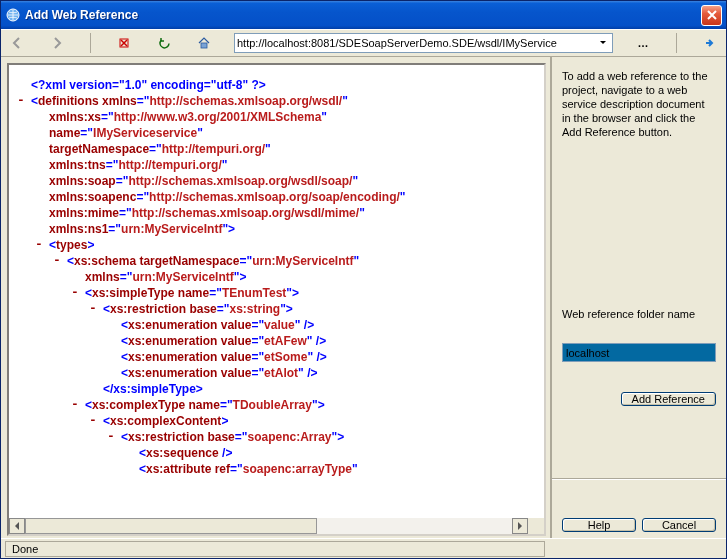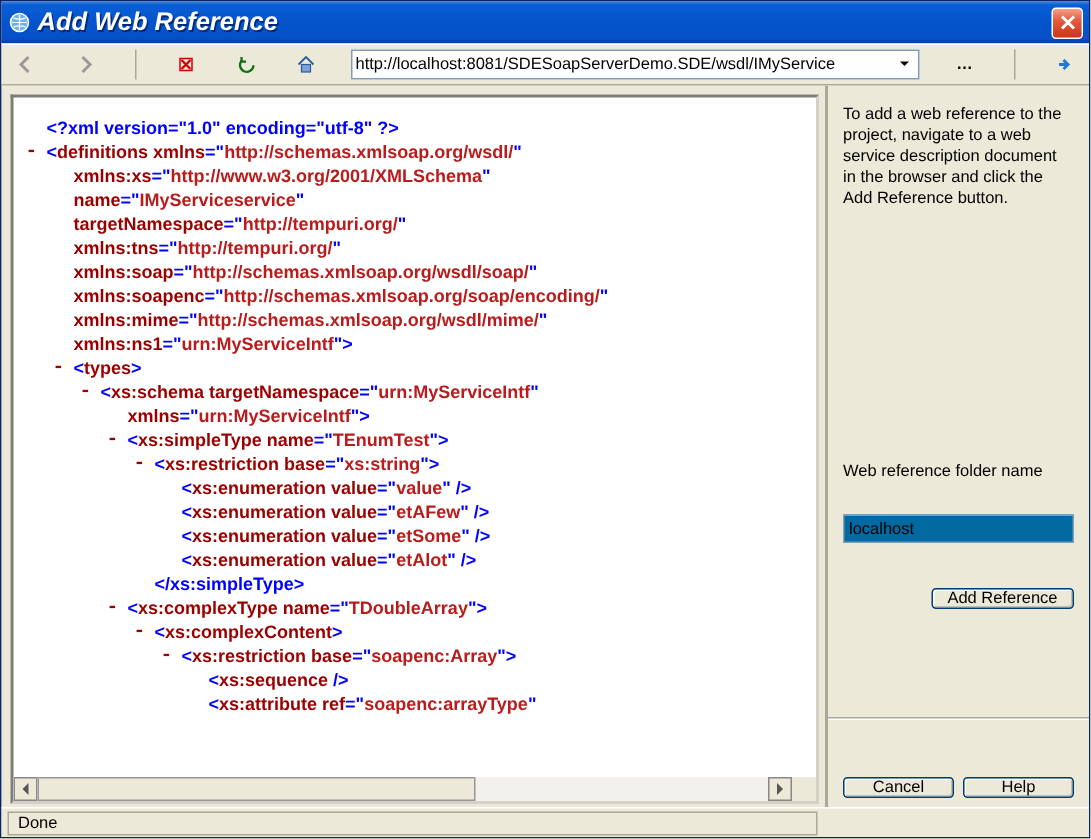--- a/index.html
+++ b/index.html
@@ -25,24 +25,23 @@
     padding: 0 4px;
     color: white;
   }
   .titlebar-icon {
     width: 16px; height: 16px; margin-right: 4px;
     display:flex;align-items:center;justify-content:center;
   }
   .titlebar-text {
     flex: 1;
     font-weight: bold;
-    font-size: 17px;
+    font-size: 12px;
     font-family: "Trebuchet MS", Tahoma, sans-serif;
     text-shadow: 1px 1px 0 #00297a;
-    font-style: italic;
   }
   .close-btn {
     width: 21px; height: 21px;
     background: linear-gradient(to bottom, #f6a088, #e55b3c 40%, #c8351a);
     border: 1px solid #fff;
     border-radius: 3px;
     color: white;
     font-weight: bold;
     font-size: 12px;
     display:flex;align-items:center;justify-content:center;
@@ -316,22 +315,22 @@
       <div class="hint">To add a web reference to the project, navigate to a web service description document in the browser and click the Add Reference button.</div>
       <div class="spacer"></div>
       <div class="field-label">Web reference folder name</div>
       <input class="text-input" type="text" value="localhost" style="">
       <div class="add-ref-row">
         <button class="btn">Add Reference</button>
       </div>
       <div style="height:28px"></div>
       <div class="bottom-divider"></div>
       <div class="btn-row">
+        <button class="btn">Help</button>
         <button class="btn">Cancel</button>
-        <button class="btn">Help</button>
       </div>
     </div>
   </div>
 
   <div class="statusbar">
     <div class="status-cell first">Done</div>
   </div>
 </div>
 
 </body></html>

